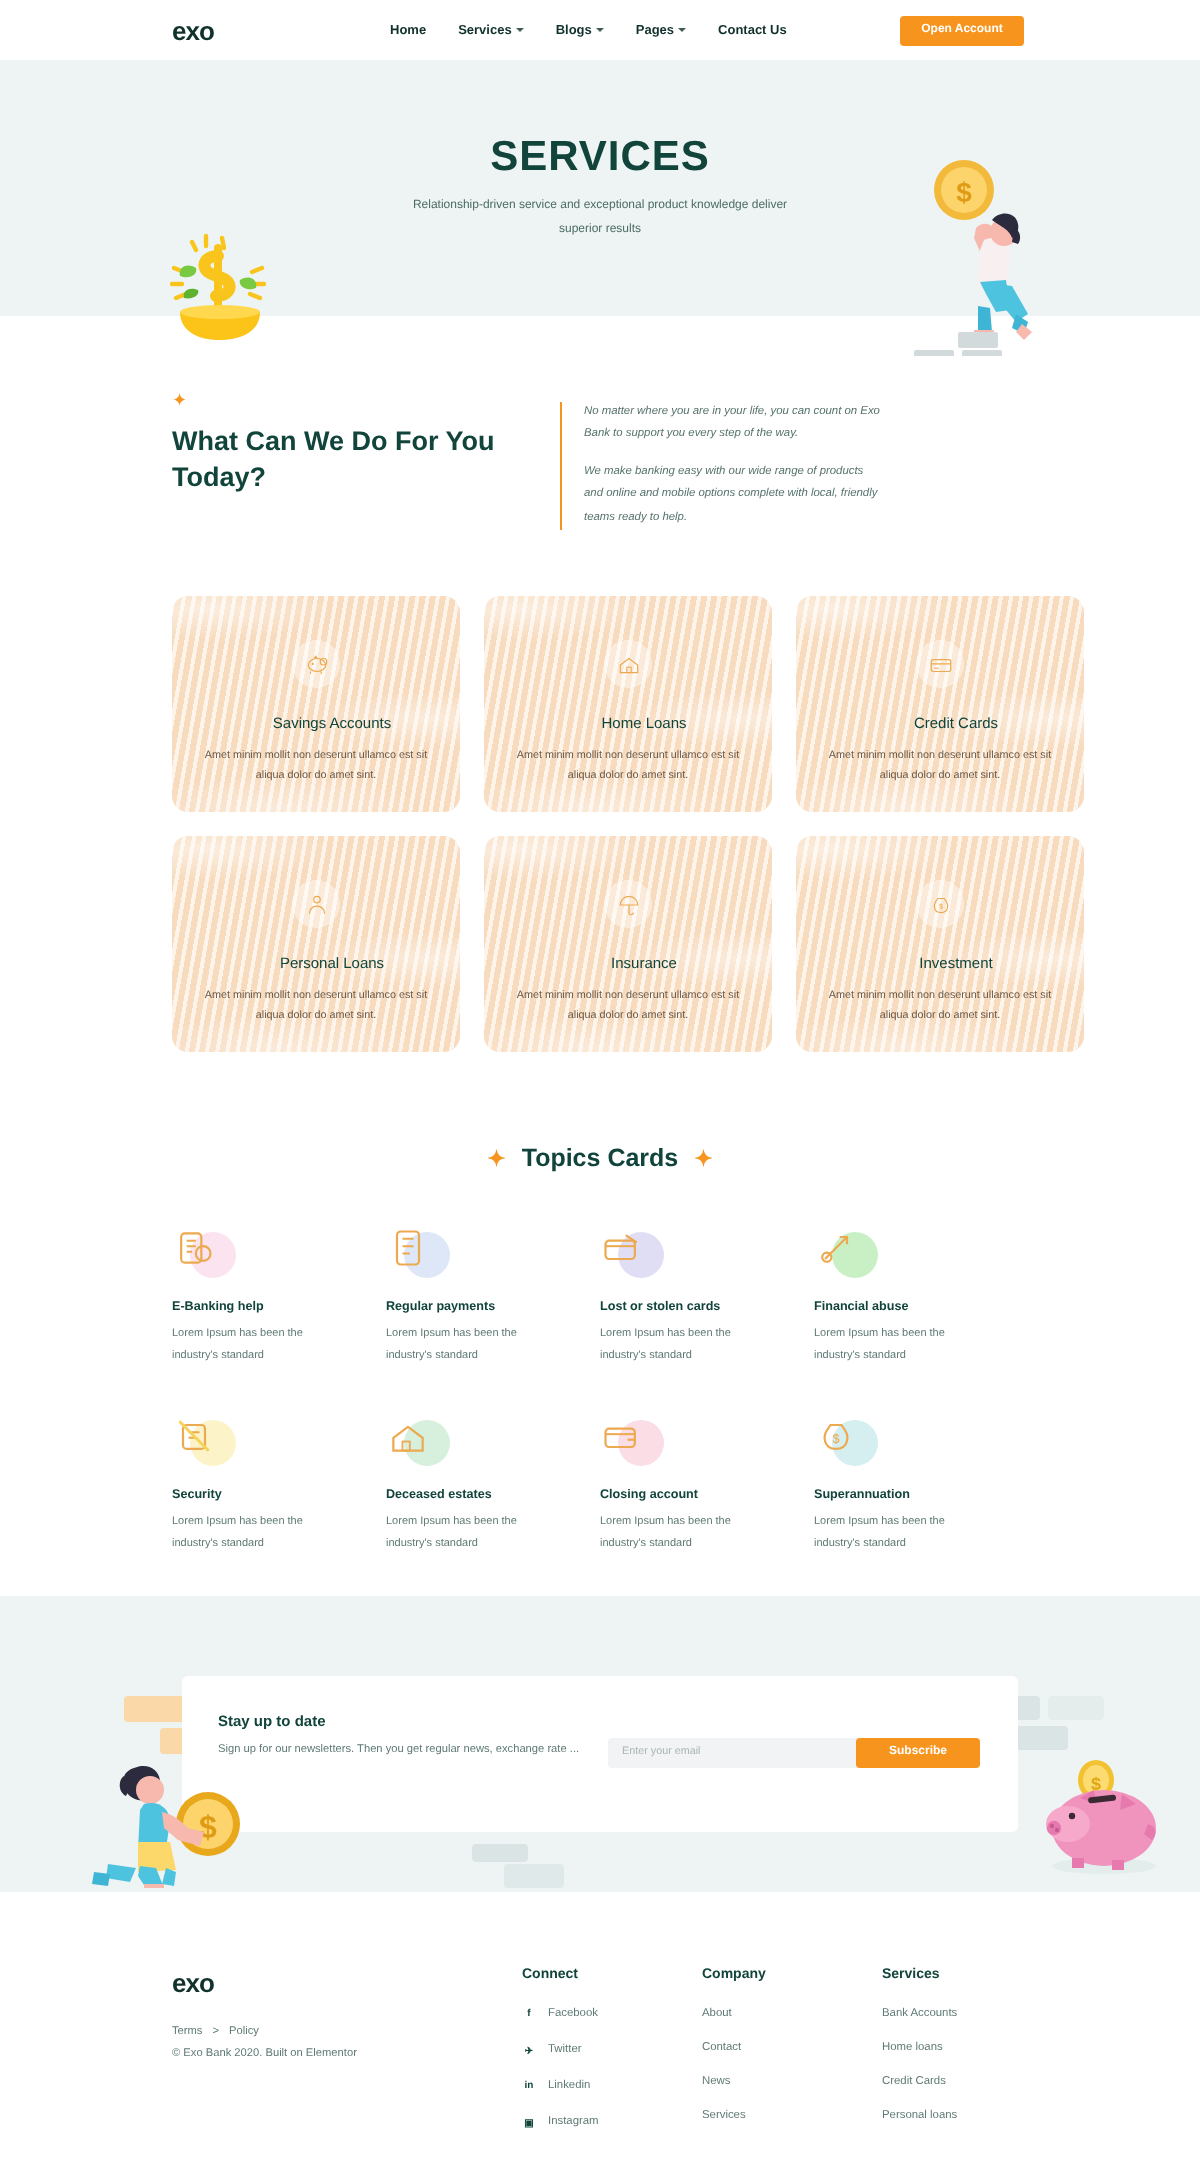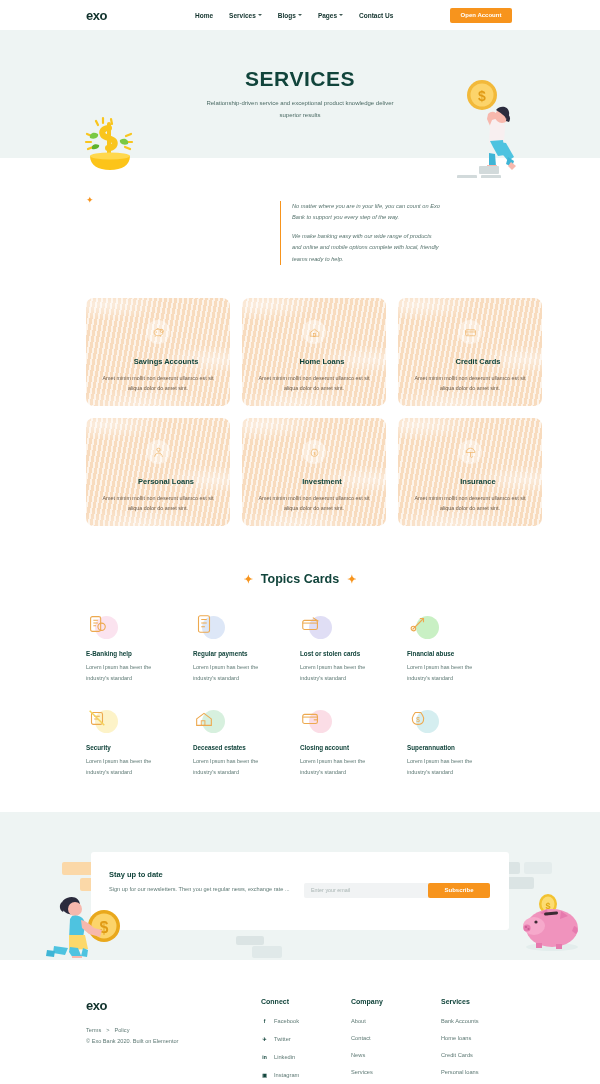--- a/index.html
+++ b/index.html
@@ -176,21 +176,21 @@
     background: rgba(255,255,255,.42);
     display: flex;
     align-items: center;
     justify-content: center;
     position: relative;
     z-index: 2;
   }
   .card-title {
     margin-top: 13px;
     font-size: 7.5px;
-    font-weight: 700;
+    font-weight: 400;
     color: #11443b;
     position: relative;
     z-index: 2;
     margin-left: 16px;
   }
   .card-desc {
     margin-top: 7px;
     font-size: 5.4px;
     line-height: 1.85;
     color: #6b5a49;
@@ -245,21 +245,21 @@
   }
   .topic-desc {
     font-size: 5.5px;
     line-height: 1.95;
     color: #5f7a75;
     width: 72px;
   }
 
   
   .newsletter {
-    margin-top: 34px;
+    margin-top: 20px;
     height: 148px;
     background: #eef4f3;
     position: relative;
     overflow: hidden;
   }
   .brick { position: absolute; border-radius: 2px; }
   .nl-card {
     position: absolute;
     left: 91px; top: 40px;
     width: 418px; height: 78px;
@@ -436,20 +436,21 @@
       <rect x="24" y="88" width="20" height="8" rx="1" fill="#d2dadb"></rect>
       <rect x="2" y="97" width="20" height="7" rx="1" fill="#d2dadb"></rect>
       <rect x="26" y="97" width="20" height="7" rx="1" fill="#d2dadb"></rect>
     </svg>
   </div>
 </div>
 
 <div class="intro">
   <div class="intro-left">
     <div class="spark">✦</div>
+    <div class="intro-h2">What Can We Do For You Today?</div>
   </div>
   <div class="intro-right" id="intro-paras">
       <div class="intro-p">No matter where you are in your life, you can count on Exo Bank to support you every step of the way.</div>
       <div class="intro-p">We make banking easy with our wide range of products and online and mobile options complete with local, friendly teams ready to help.</div>
     </div>
 </div>
 
 <div class="cards" id="cards">
     <div class="card">
       <div class="card-icon">
@@ -491,35 +492,35 @@
           <circle cx="12" cy="7" r="3" fill="none" stroke="#eda94f" stroke-width="1.1"></circle>
           <path d="M5 20c0-4 3-7 7-7s7 3 7 7" fill="none" stroke="#eda94f" stroke-width="1.1"></path>
         </svg>
       </div>
       <div class="card-title">Personal Loans</div>
       <div class="card-desc">Amet minim mollit non deserunt ullamco est sit aliqua dolor do amet sint.</div>
     </div>
     <div class="card">
       <div class="card-icon">
         <svg width="13" height="13" viewBox="0 0 24 24">
+          <path d="M12 4c5 0 8 4 8 8H4c0-4 3-8 8-8z" fill="none" stroke="#eda94f" stroke-width="1.1"></path>
+          <path d="M12 12v7a2 2 0 004 0" fill="none" stroke="#eda94f" stroke-width="1.1"></path>
+        </svg>
+      </div>
+      <div class="card-title">Insurance</div>
+      <div class="card-desc">Amet minim mollit non deserunt ullamco est sit aliqua dolor do amet sint.</div>
+    </div>
+    <div class="card">
+      <div class="card-icon">
+        <svg width="13" height="13" viewBox="0 0 24 24">
           <path d="M9 6h6l2 3c2 3 2 10-5 10S5 12 7 9z" fill="none" stroke="#eda94f" stroke-width="1.1"></path>
           <text x="12" y="16" font-size="7" fill="#eda94f" text-anchor="middle" font-family="Liberation Sans, sans-serif">$</text>
         </svg>
       </div>
       <div class="card-title">Investment</div>
-      <div class="card-desc">Amet minim mollit non deserunt ullamco est sit aliqua dolor do amet sint.</div>
-    </div>
-    <div class="card">
-      <div class="card-icon">
-        <svg width="13" height="13" viewBox="0 0 24 24">
-          <path d="M12 4c5 0 8 4 8 8H4c0-4 3-8 8-8z" fill="none" stroke="#eda94f" stroke-width="1.1"></path>
-          <path d="M12 12v7a2 2 0 004 0" fill="none" stroke="#eda94f" stroke-width="1.1"></path>
-        </svg>
-      </div>
-      <div class="card-title">Insurance</div>
       <div class="card-desc">Amet minim mollit non deserunt ullamco est sit aliqua dolor do amet sint.</div>
     </div>
   </div>
 
 <div class="topics">
   <div class="topics-head">
     <span class="spark2">✦</span>
     <span>Topics Cards</span>
     <span class="spark2">✦</span>
   </div>

